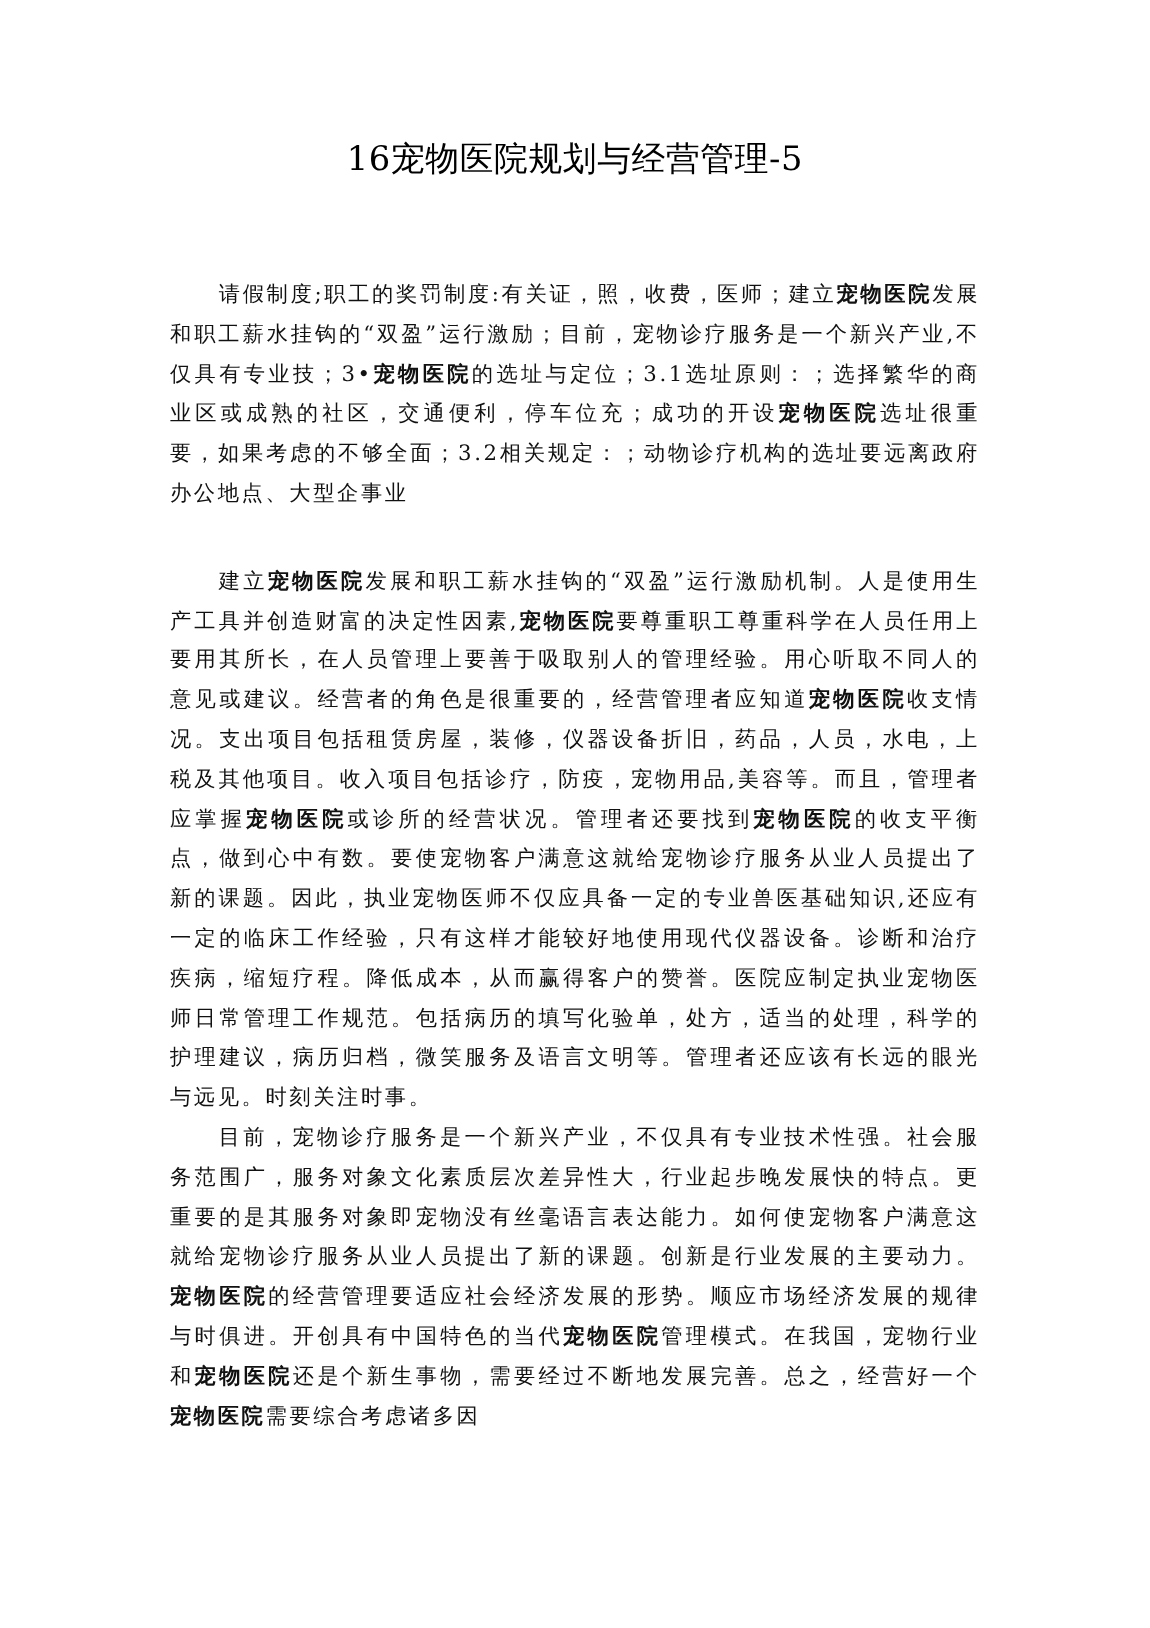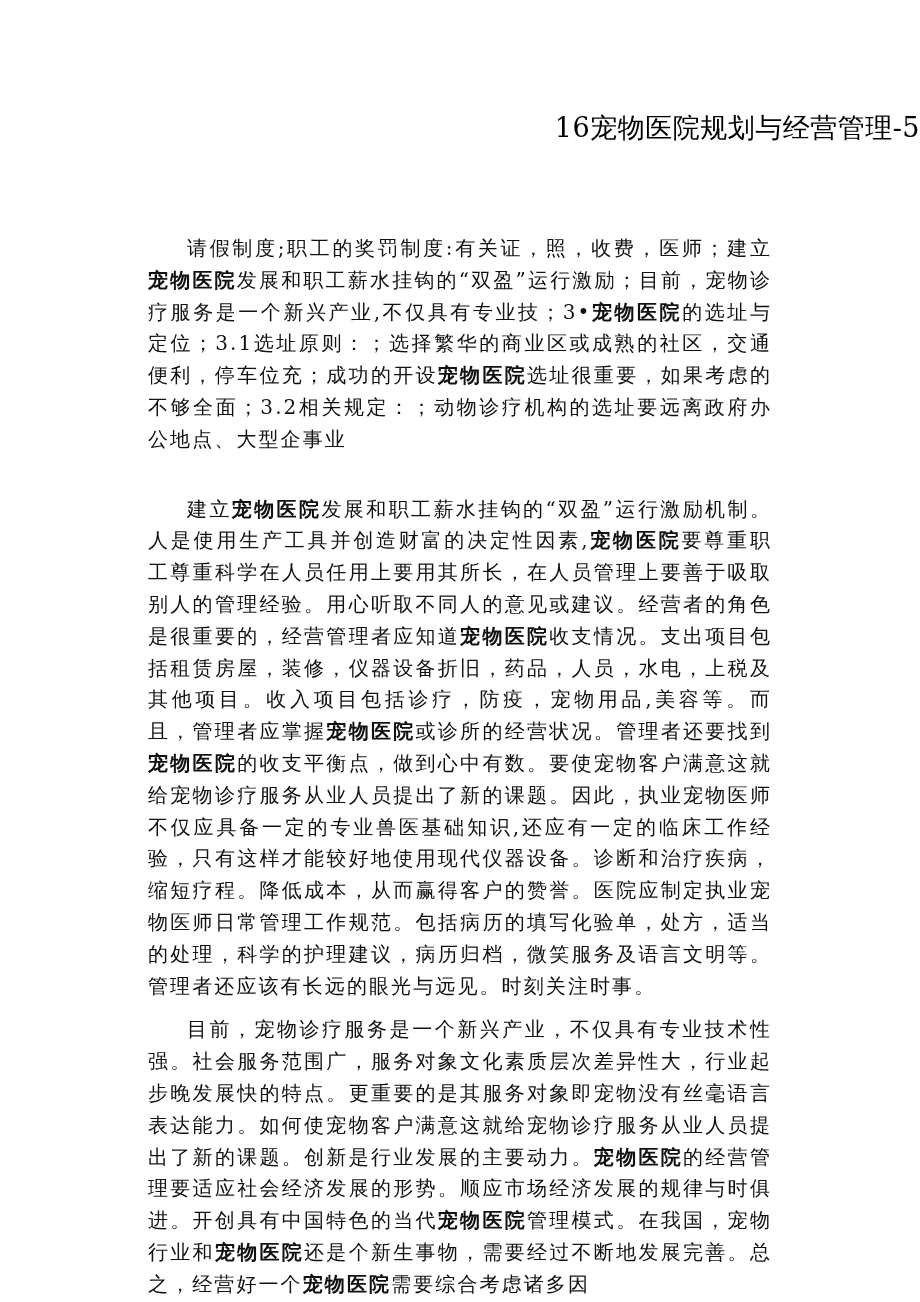--- a/index.html
+++ b/index.html
@@ -9,37 +9,37 @@
       position: relative;
       overflow: hidden;
       font-family: "DejaVu Serif", "Liberation Serif", serif;
       color: #111111;
     }
     .page-title {
       position: absolute;
       top: 108px;
       left: 0;
       width: 920px;
-      text-align: right;
+      text-align: center;
       font-size: 27px;
       line-height: 40px;
       font-weight: normal;
       letter-spacing: 0.5px;
       margin: 0;
       color: #000000;
     }
     .content {
       position: absolute;
       top: 221px;
       left: 136px;
       width: 648px;
     }
     .para {
-      margin: 12px;
-      font-size: 20px;
+      margin: 0;
+      font-size: 17px;
       line-height: 31.8px;
       text-indent: 39px;
       text-align: justify;
       letter-spacing: 2.1px;
       word-break: break-all;
     }
     .para.gap-after { margin-bottom: 38px; }
     .para .hl { font-weight: bold; }
   </style>
 </head>

